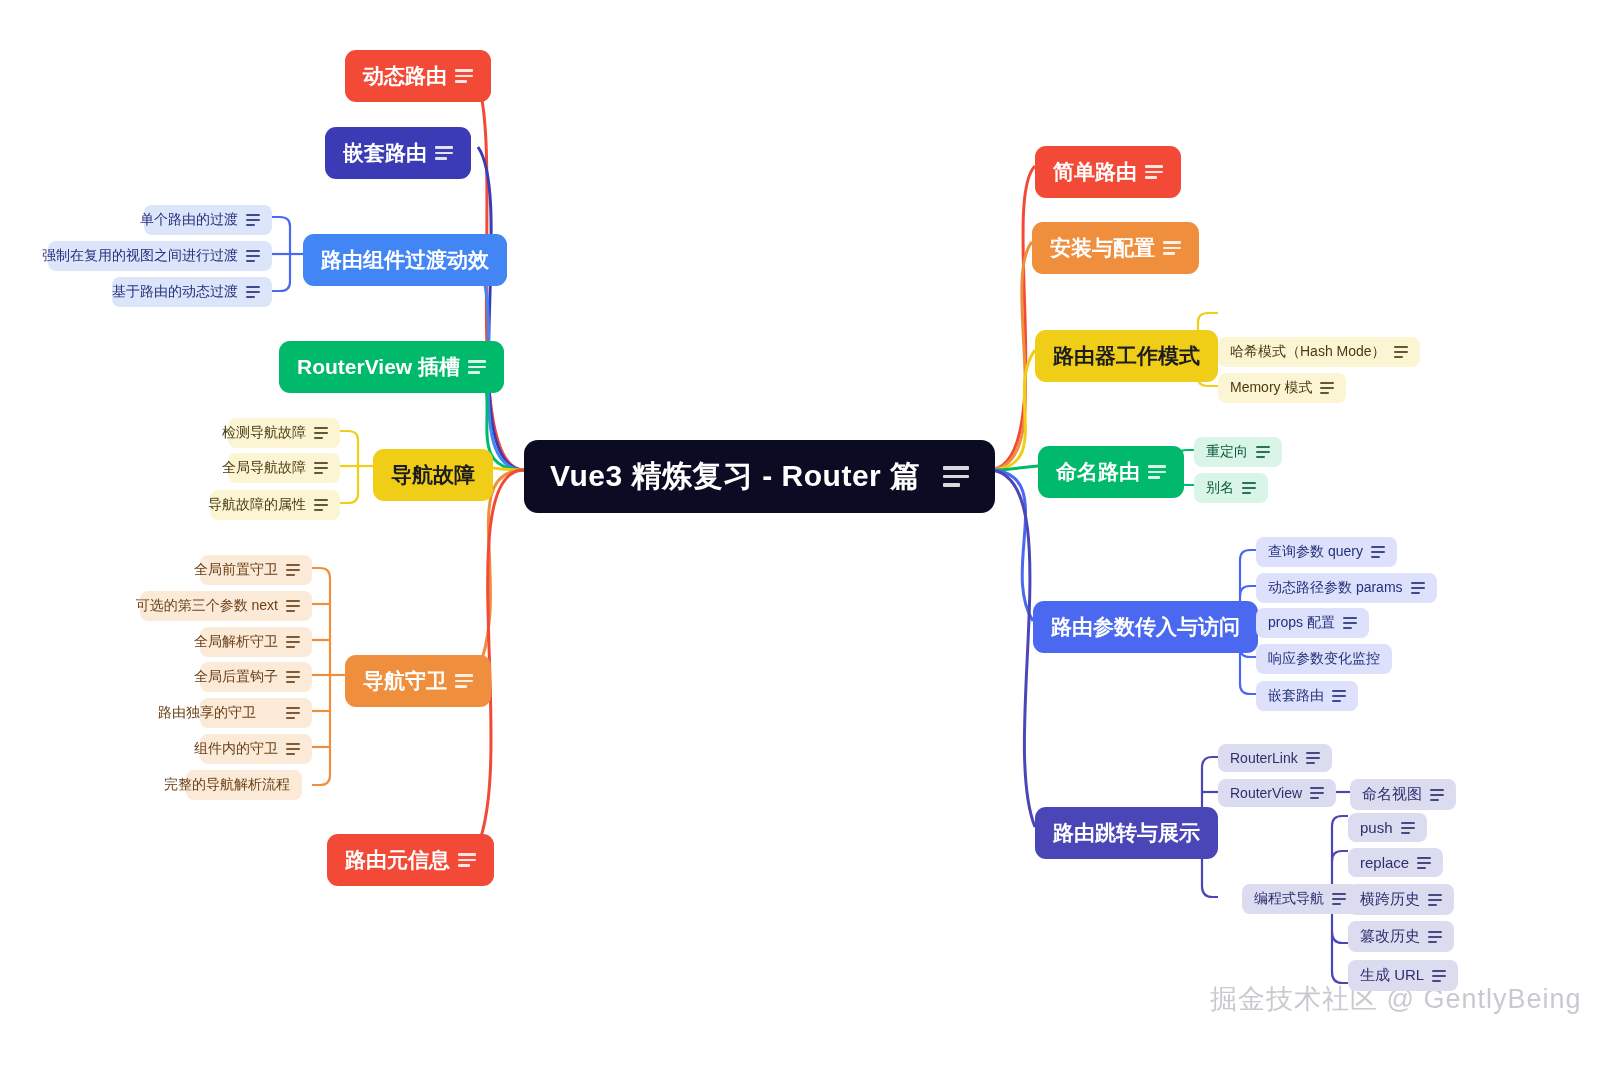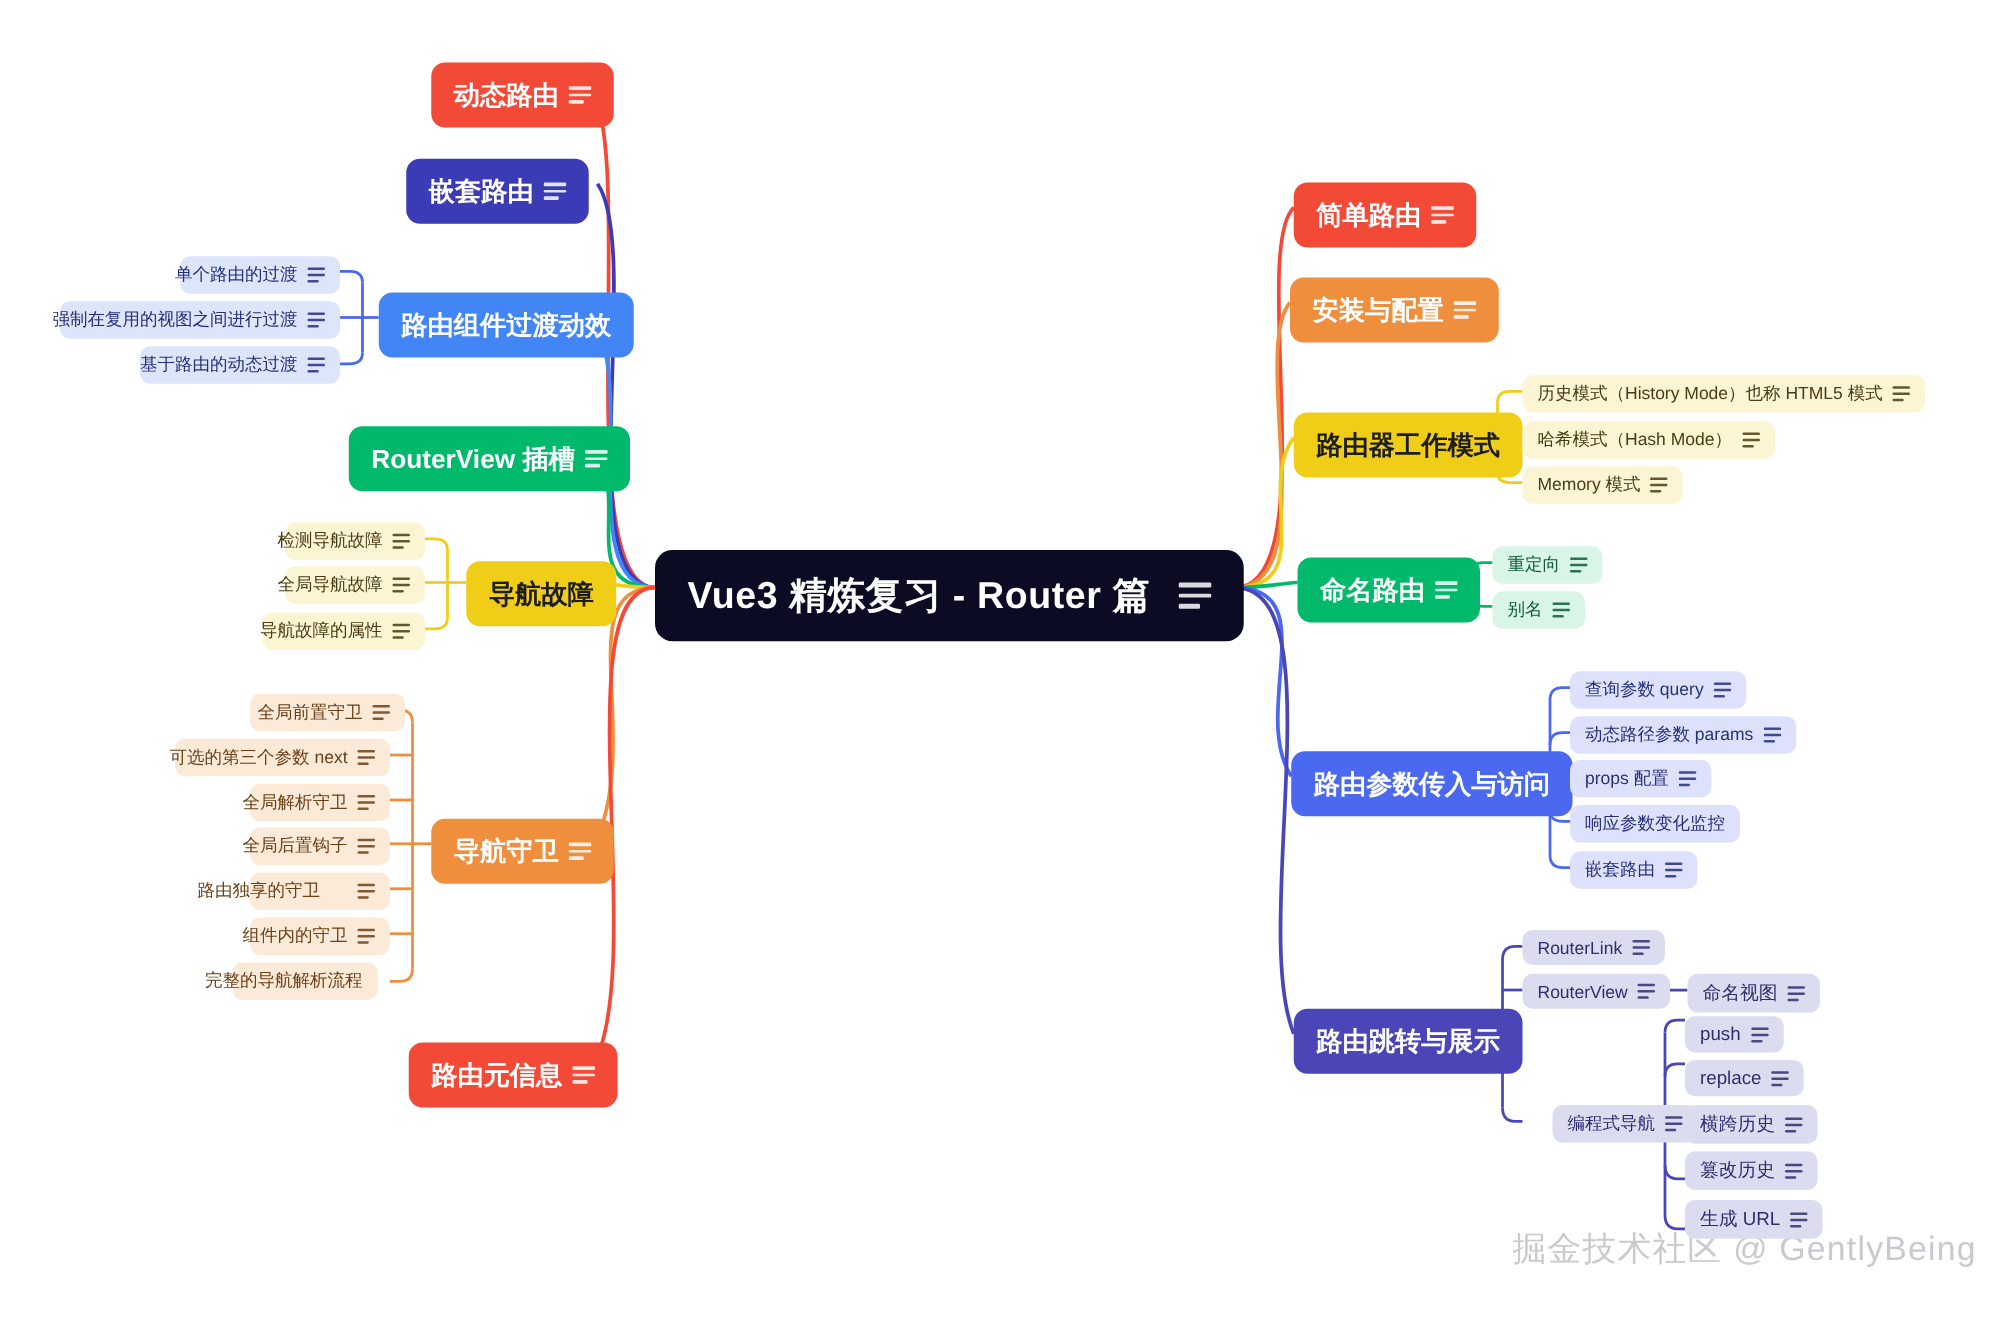--- a/index.html
+++ b/index.html
@@ -208,28 +208,20 @@
     <span class="note-icon">
         <i></i>
         <i></i>
         <i></i>
       </span>
   </div>
 
   <div class="node l1 dark-text" style="left:1035px; top:330px; background:#f0ce18;">
     <span>路由器工作模式</span>
   </div>
-  <div class="node l2" style="left:1218px; top:300px; background:#fcf5d4; color:#4a3b10;">
-    <span>历史模式（History Mode）也称 HTML5 模式</span>
-    <span class="note-icon">
-        <i></i>
-        <i></i>
-        <i></i>
-      </span>
-  </div>
   <div class="node l2" style="left:1218px; top:337px; background:#fcf5d4; color:#4a3b10;">
     <span>哈希模式（Hash Mode）</span>
     <span class="note-icon">
         <i></i>
         <i></i>
         <i></i>
       </span>
   </div>
   <div class="node l2" style="left:1218px; top:373px; background:#fcf5d4; color:#4a3b10;">
     <span>Memory 模式</span>
@@ -464,21 +456,21 @@
   </div>
 
   <div class="node l1" style="left:345px; top:655px; background:#ef8e3c;">
     <span>导航守卫</span>
     <span class="note-icon">
         <i></i>
         <i></i>
         <i></i>
       </span>
   </div>
-  <div class="node l2" style="left:200px; top:555px; background:#fcead9; color:#6b4016; justify-content:flex-end; width:124px;">
+  <div class="node l2" style="left:200px; top:555px; background:#fcead9; color:#6b4016; justify-content:flex-end; width:112px;">
     <span>全局前置守卫</span>
     <span class="note-icon">
         <i></i>
         <i></i>
         <i></i>
       </span>
   </div>
   <div class="node l2" style="left:140px; top:591px; background:#fcead9; color:#6b4016; justify-content:flex-end; width:172px;">
     <span>可选的第三个参数 next</span>
     <span class="note-icon">

